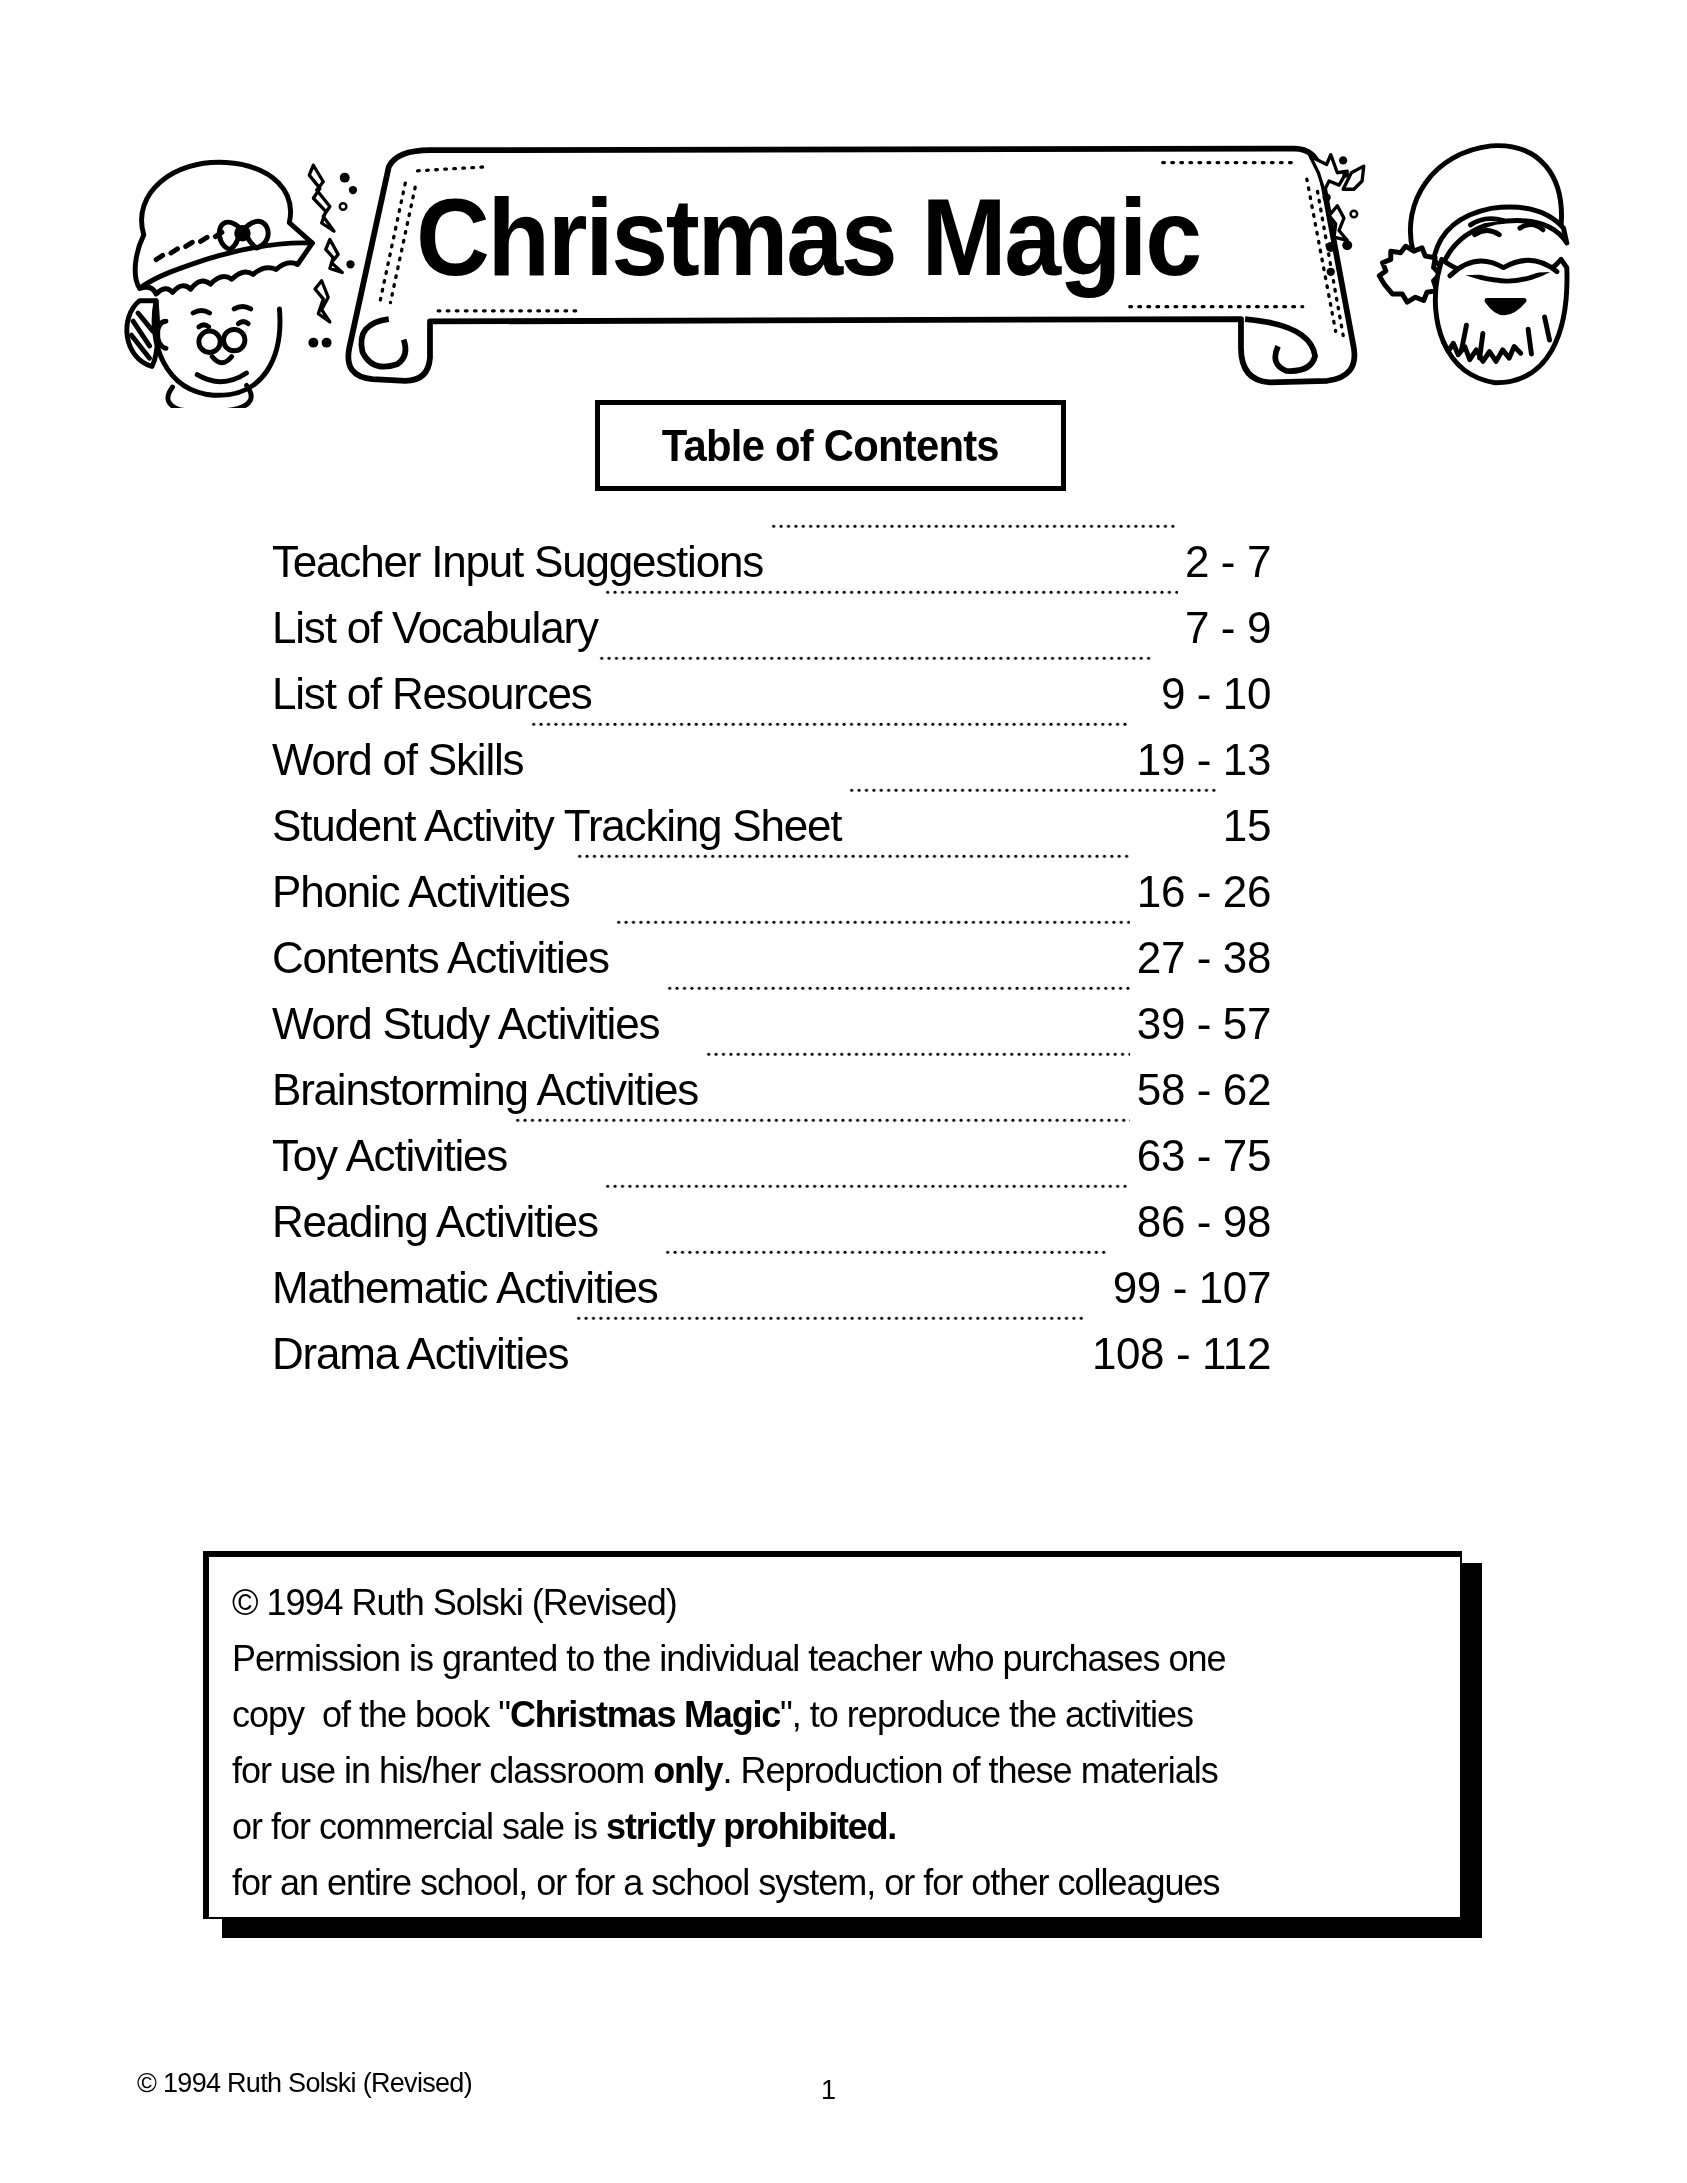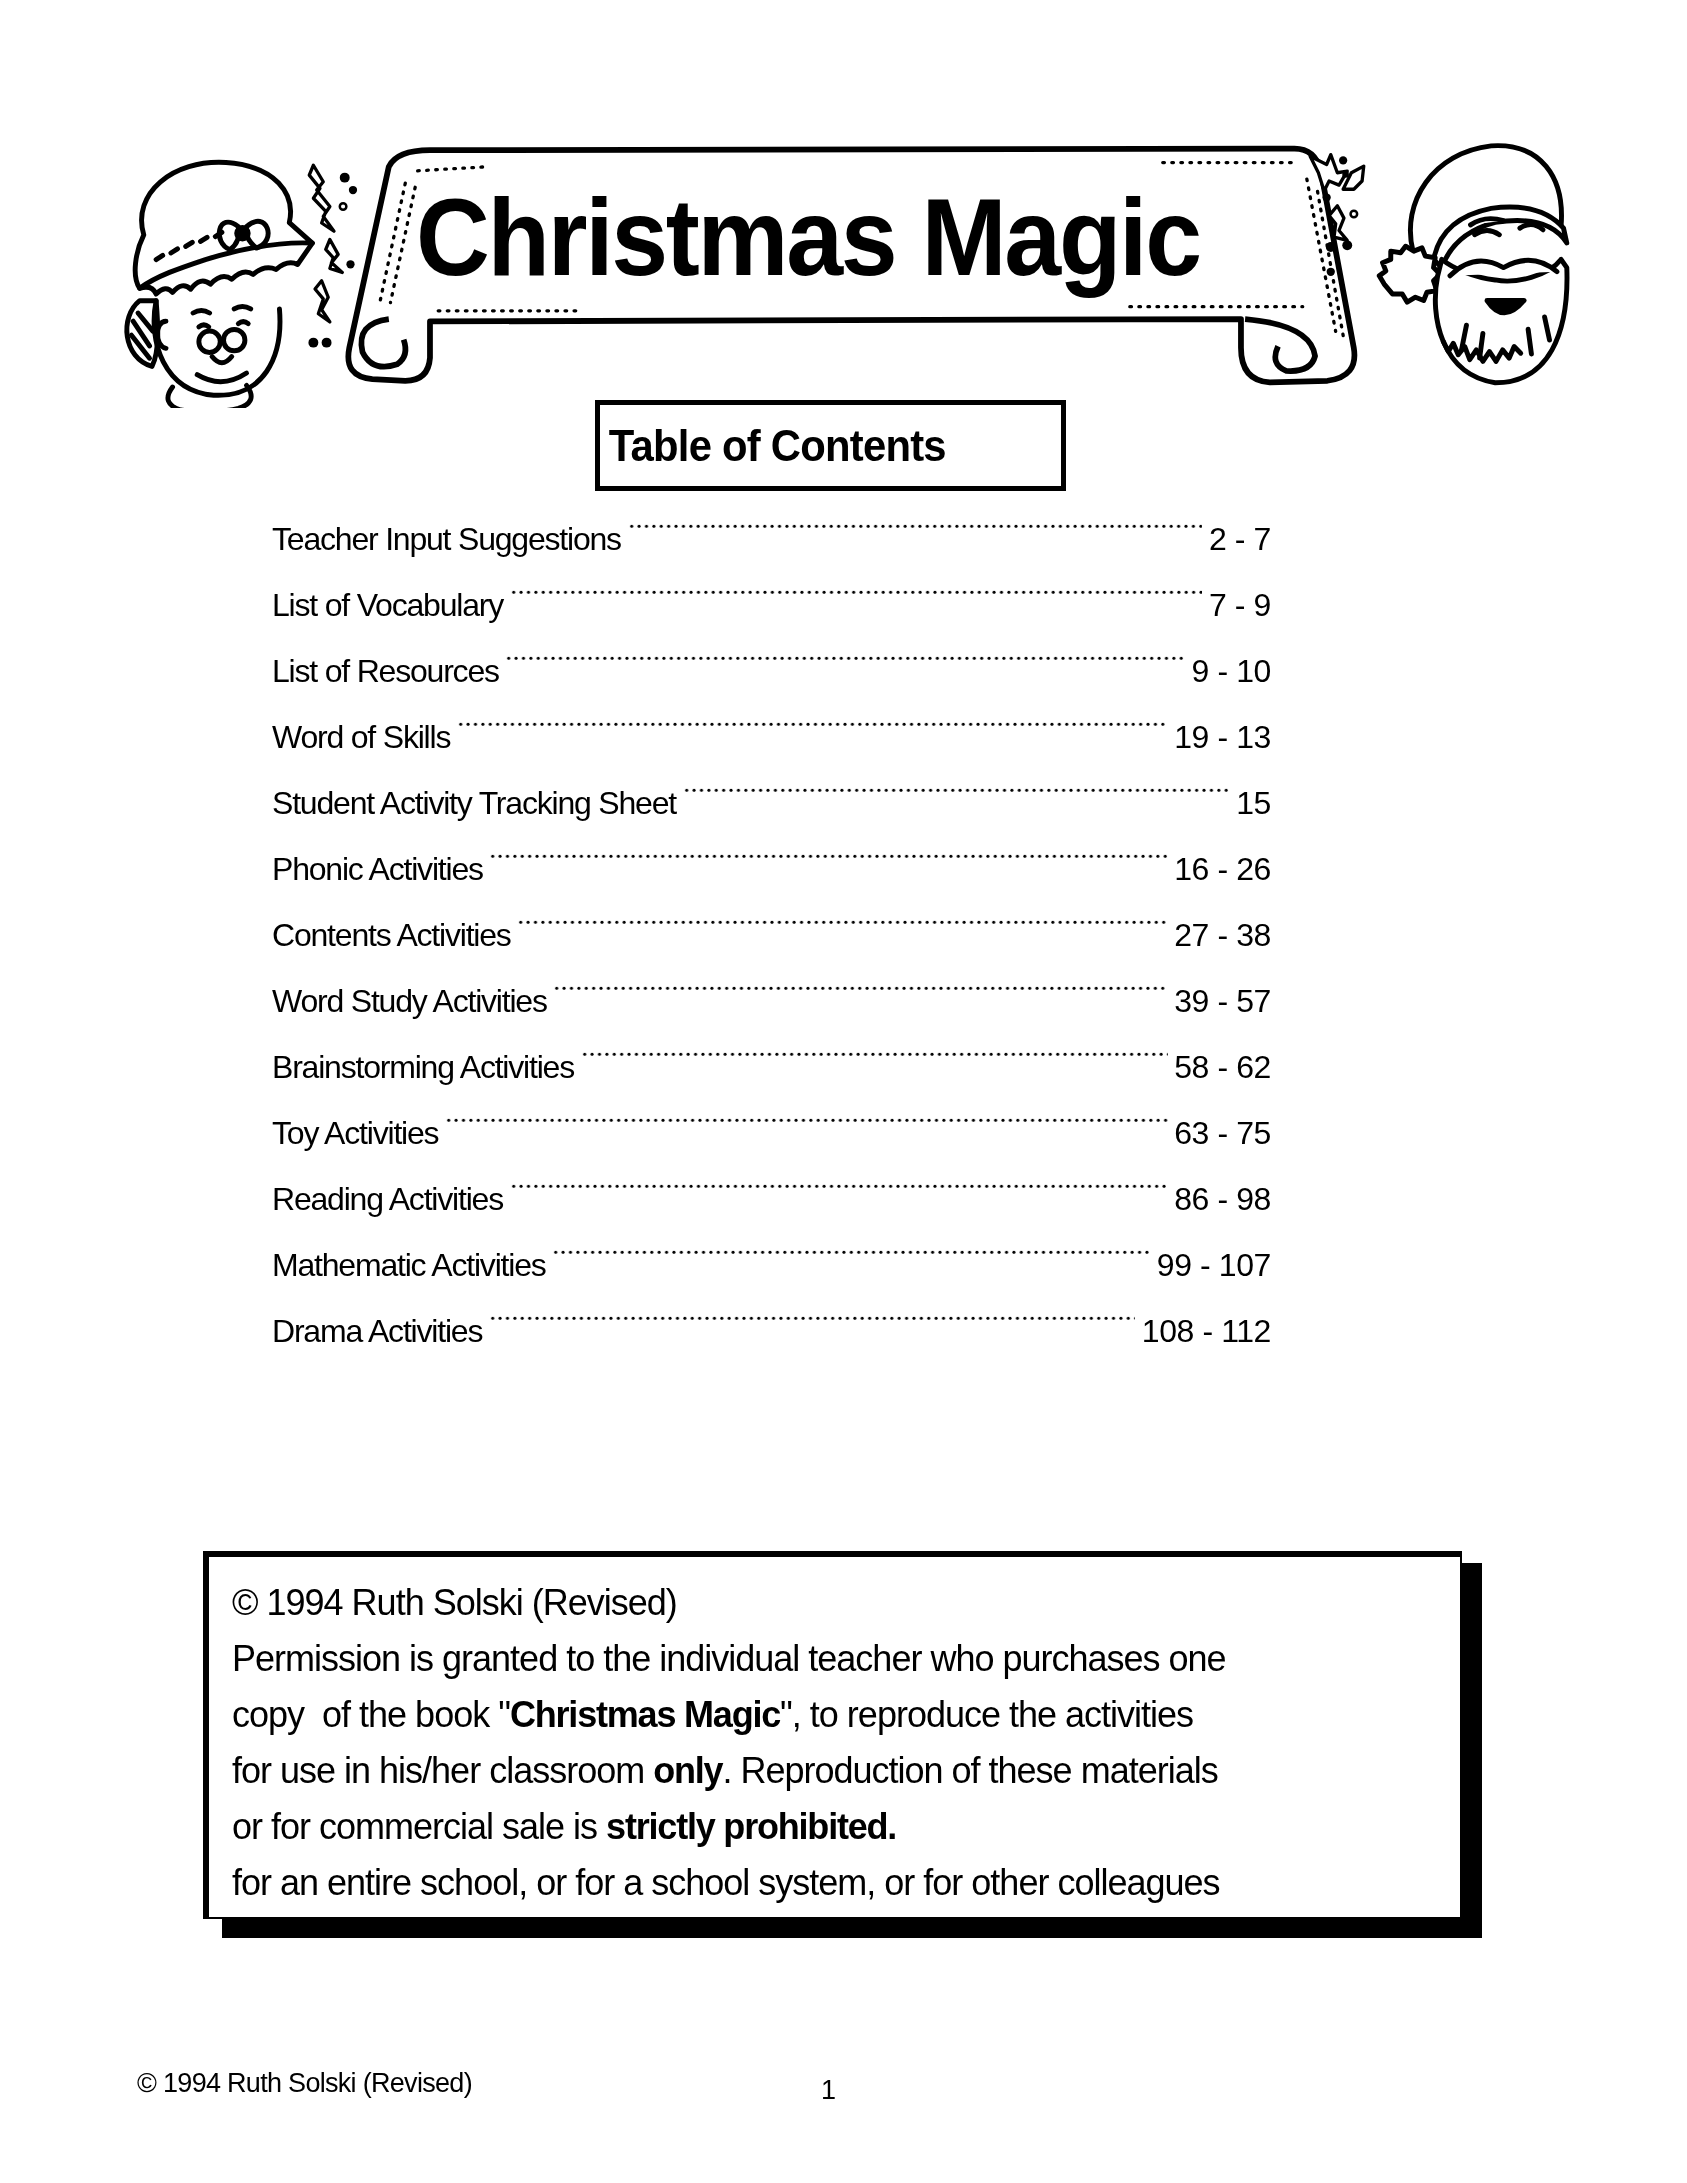--- a/index.html
+++ b/index.html
@@ -18,32 +18,32 @@
       font-weight: bold; font-size: 110px; line-height: 124px;
       letter-spacing: -2.5px; white-space: nowrap;
       transform: scaleX(0.93); transform-origin: left center;
     }
 
     
     #toc-heading {
       position: absolute; left: 595px; top: 400px;
       width: 461px; height: 81px;
       border: 5.8px solid #000; box-sizing: content-box;
-      display: flex; align-items: center; 
+      display: flex; align-items: center; justify-content: center;
     }
     #toc-heading span {
       font-weight: bold; font-size: 44px; letter-spacing: -0.8px;
       transform: scaleX(0.95); display: inline-block;
     }
 
     
     #toc-list { position: absolute; left: 272px; top: 521px; width: 999px; }
     .toc-row {
-      display: flex; align-items: flex-start; height: 66px;
-      font-size: 32px; white-space: nowrap;
+      display: flex; align-items: flex-end; height: 66px;
+      font-size: 44px; white-space: nowrap;
     }
     .toc-label { flex: 0 0 auto; letter-spacing: -1.2px; }
     .toc-leader {
       flex: 1 1 auto; margin: 0 6.6px; height: 6.6px;
       align-self: baseline;
       background-image: radial-gradient(circle, #000 1.3px, transparent 1.8px);
       background-size: 7.4px 6.6px; background-repeat: repeat-x;
       background-position: left bottom;
       position: relative; top: 1.6px;
     }

